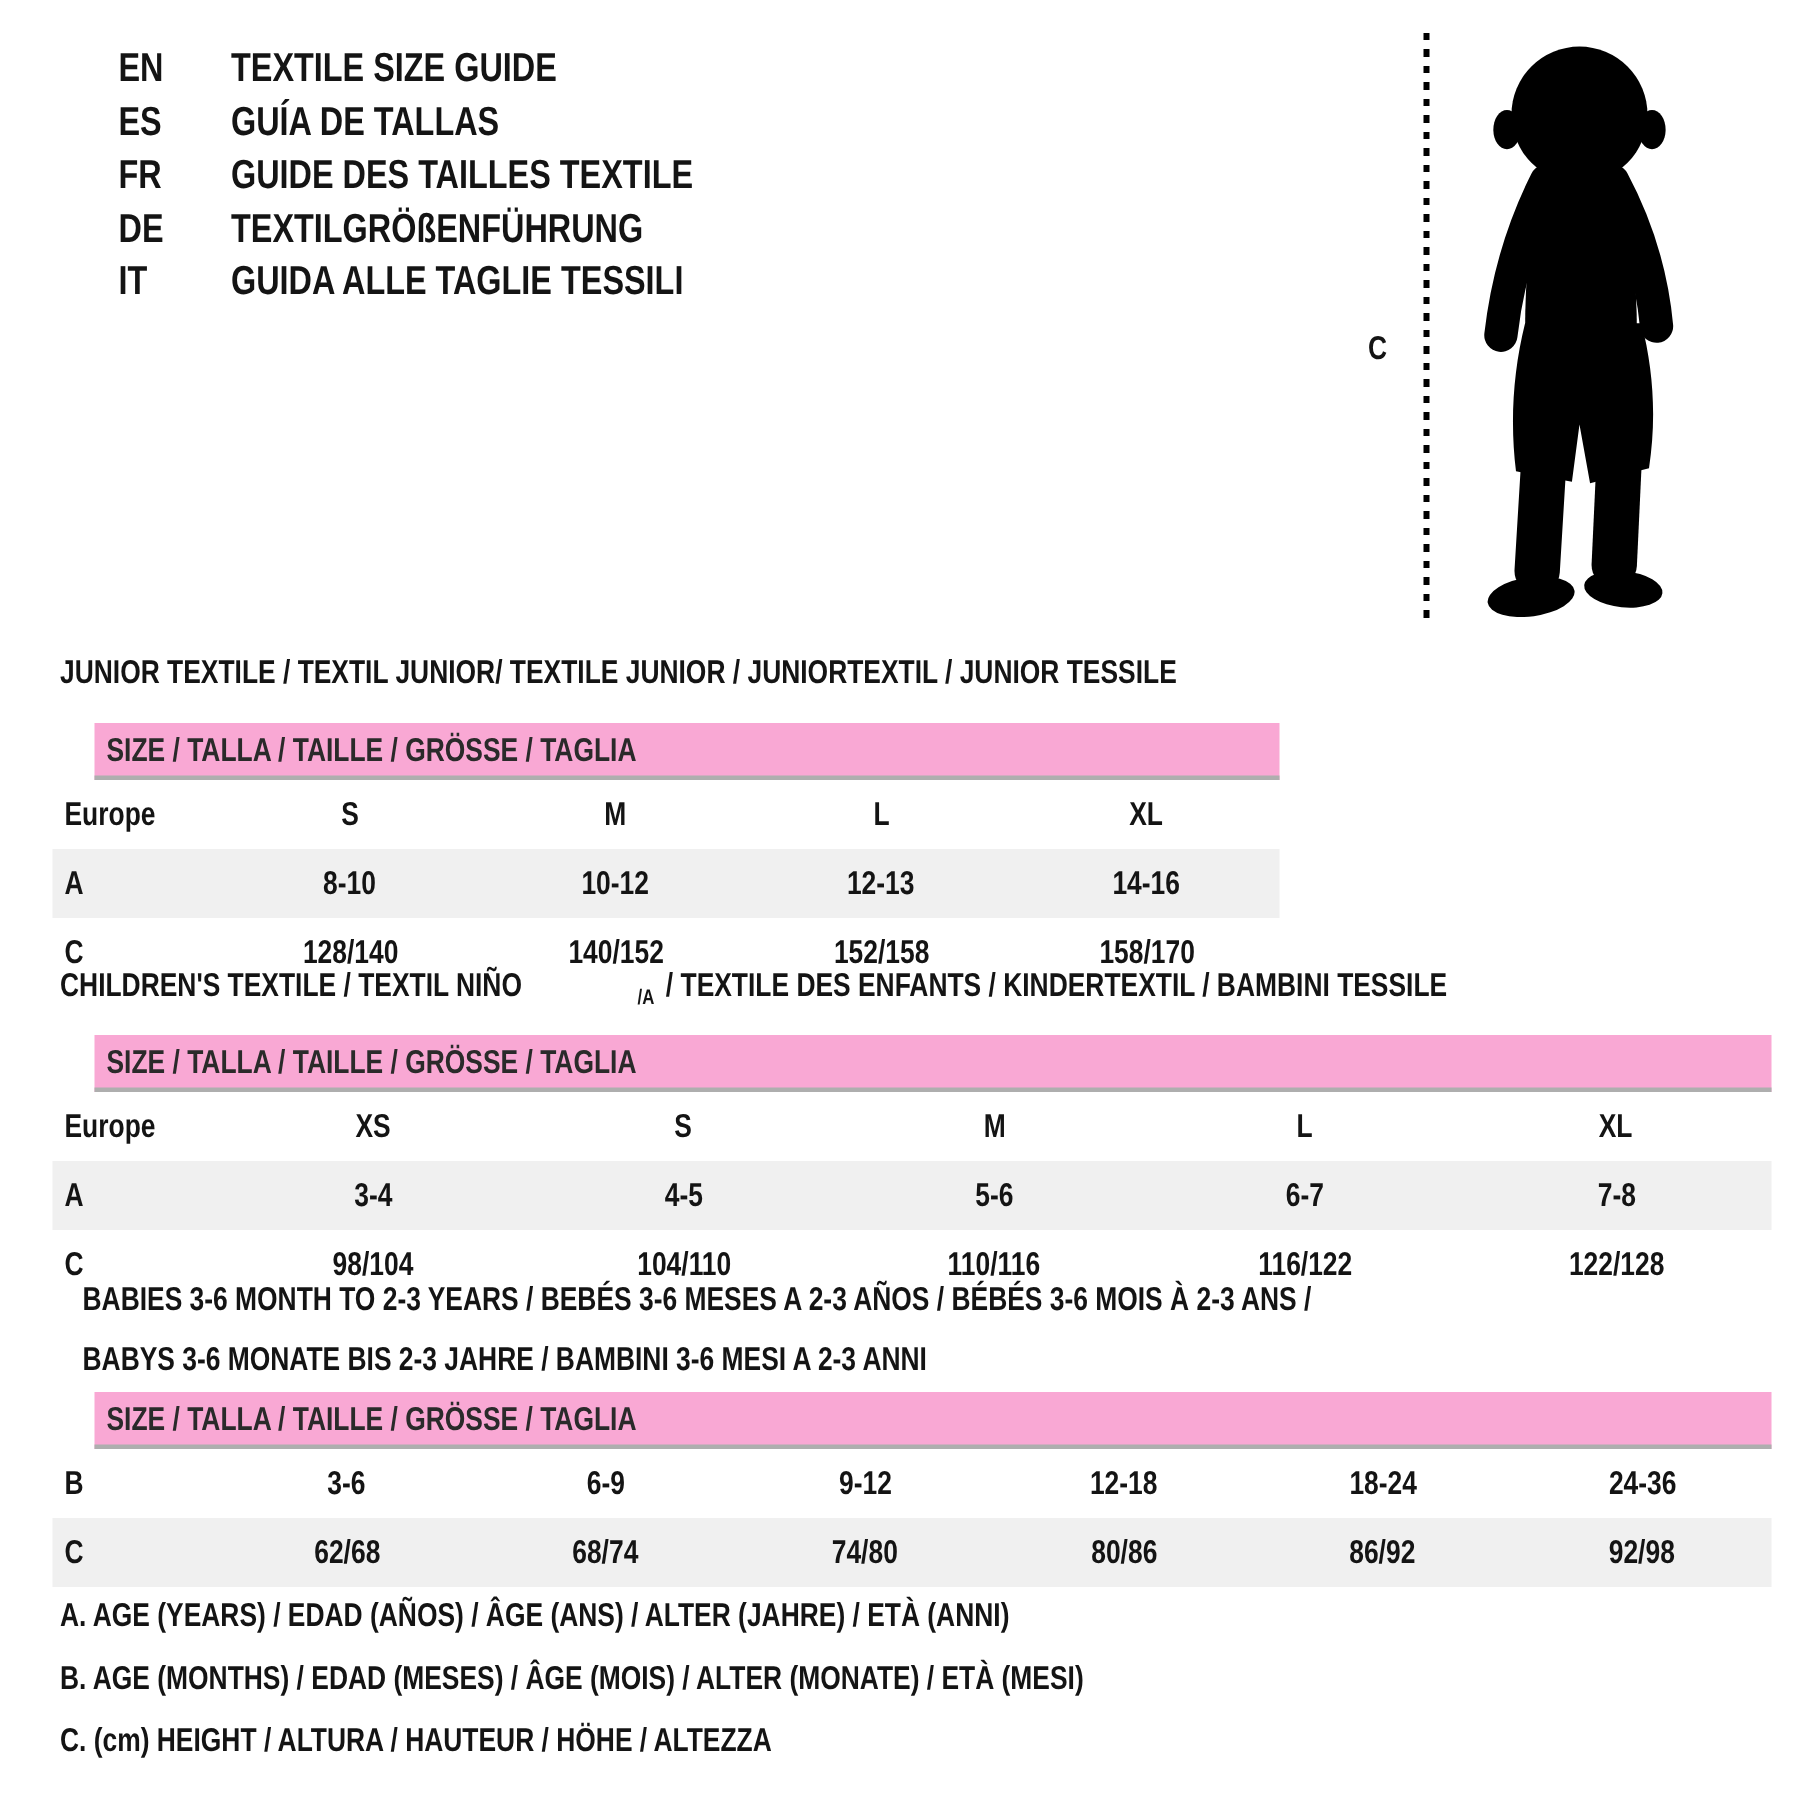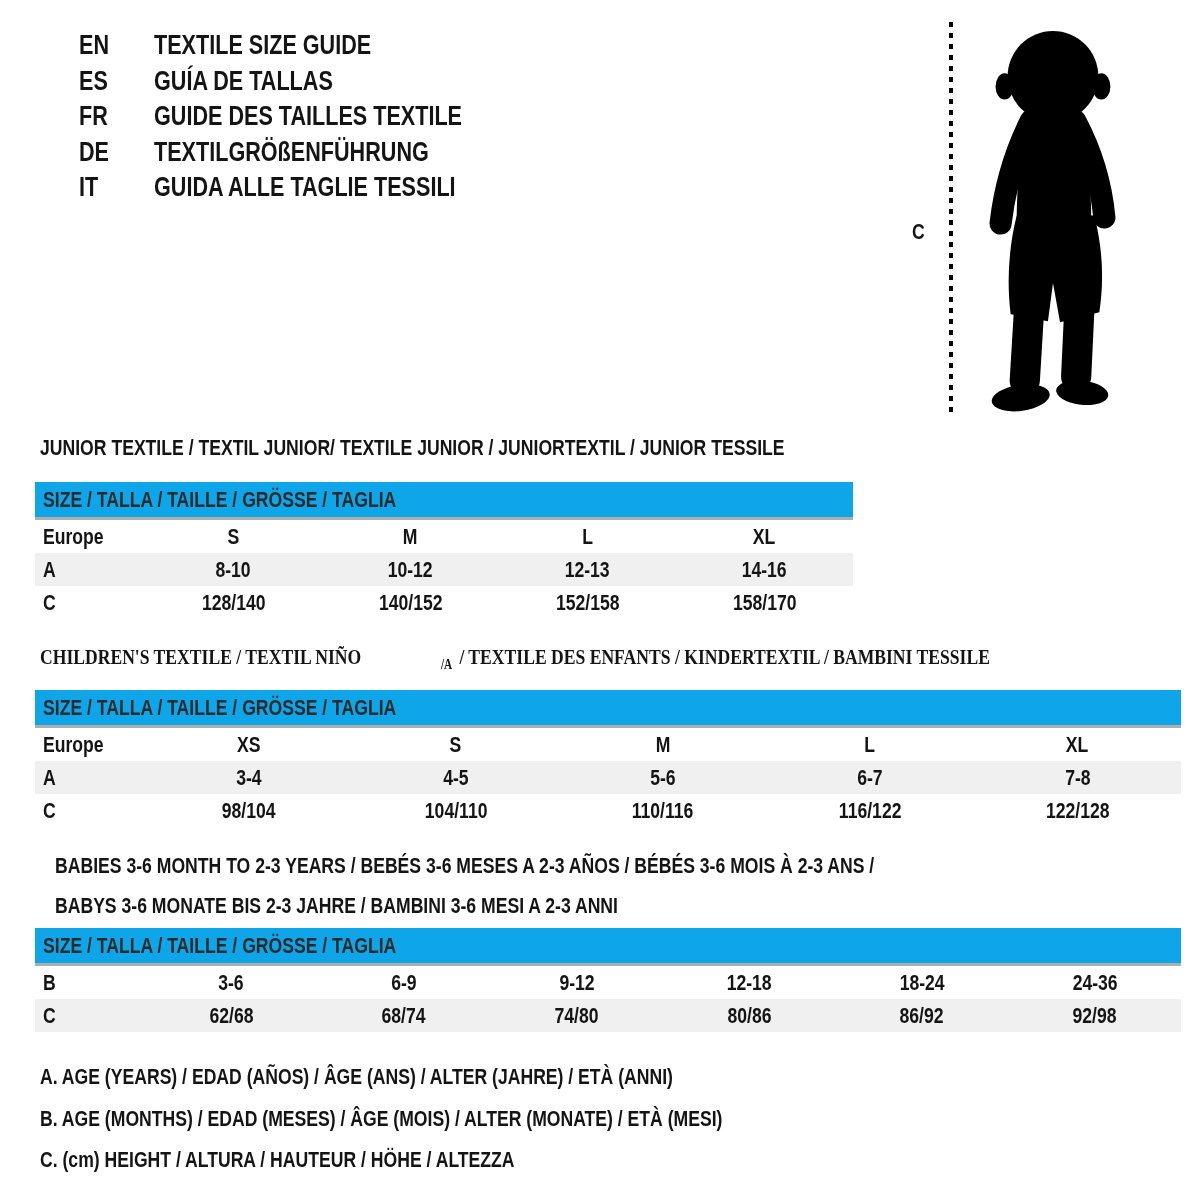--- a/index.html
+++ b/index.html
@@ -26,24 +26,24 @@
   .baby-figure { position:absolute; left:962px; top:24px; }
 
   
   .sec-title { position:absolute; left:40px; font-size:22px; height:24px; line-height:24px; }
   .sec-title .sub { font-size:14px; position:relative; top:5px; }
   .two-line .tl { height:40px; line-height:40px;margin-left:15px; }
 
   
   .size-table { position:absolute; left:35px; }
   .size-bar {
-    height:35px; line-height:35px; background:#0ea5e9;
-    border-bottom:3px solid #aeaeae; padding-left:8px; font-size:22px; color:#2a2a2a;
+    height:35px; line-height:35px; background:#f9a8d4;
+    border-bottom:3px solid #aeaeae; padding-left:8px; font-size:22px; color:#2a2a2a;margin-left:28px;
   }
-  .trow { display:flex; height:33px; align-items:center; font-size:22px; }
+  .trow { display:flex; height:46px; align-items:center; font-size:22px; }
   .trow.alt { background:#f0f0f0; }
   .tlabel { width:110px; padding-left:8px; box-sizing:border-box; }
   .tcell { flex:1; text-align:center; }
 
   
   .legend { position:absolute; left:40px; top:1064px; font-size:22px; }
   .legend-line { height:41.5px; display:flex; align-items:flex-start; }
 </style>
 </head>
 <body>
@@ -116,21 +116,21 @@
     </div>
     <div class="trow">
       <div class="tlabel"><span class="cx">C</span></div>
       <div class="tcell"><span class="cxc">128/140</span></div>
       <div class="tcell"><span class="cxc">140/152</span></div>
       <div class="tcell"><span class="cxc">152/158</span></div>
       <div class="tcell"><span class="cxc">158/170</span></div>
     </div>
   </div>
 
-  <div class="sec-title" style="top:645px;font-family:Liberation Serif, serif;">
+  <div class="sec-title" style="top:645px;">
     <span class="cx">CHILDREN'S TEXTILE / TEXTIL NIÑO</span><span class="cx sub">/A</span><span class="cx">&nbsp;/ TEXTILE DES ENFANTS / KINDERTEXTIL / BAMBINI TESSILE</span>
   </div>
   <div class="size-table" style="top:690px; width:1146px;">
     <div class="size-bar">
       <span class="cx">SIZE / TALLA / TAILLE / GRÖSSE / TAGLIA</span>
     </div>
     <div class="trow">
       <div class="tlabel"><span class="cx">Europe</span></div>
       <div class="tcell"><span class="cxc">XS</span></div>
       <div class="tcell"><span class="cxc">S</span></div>

